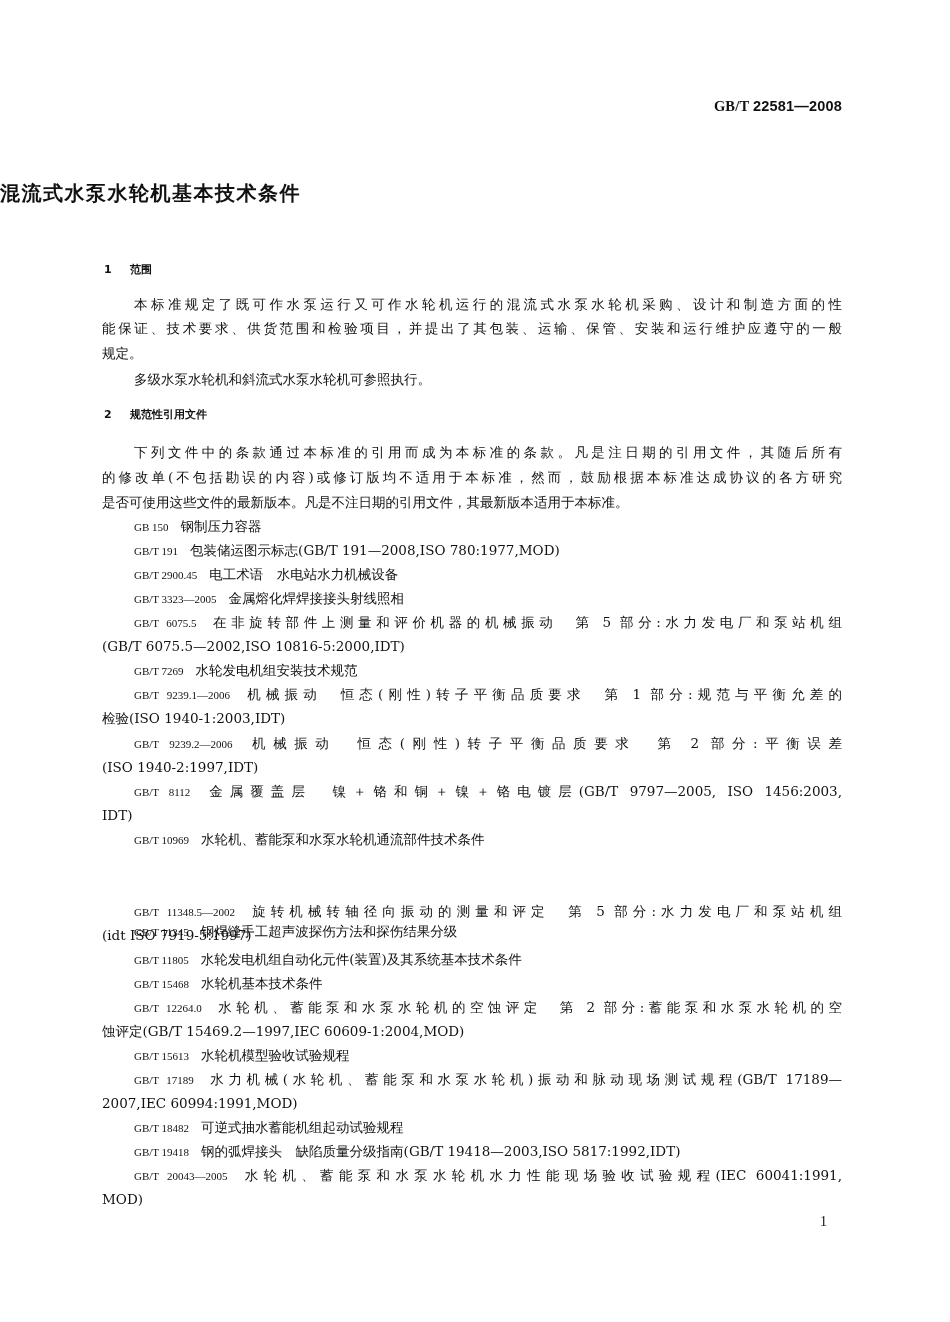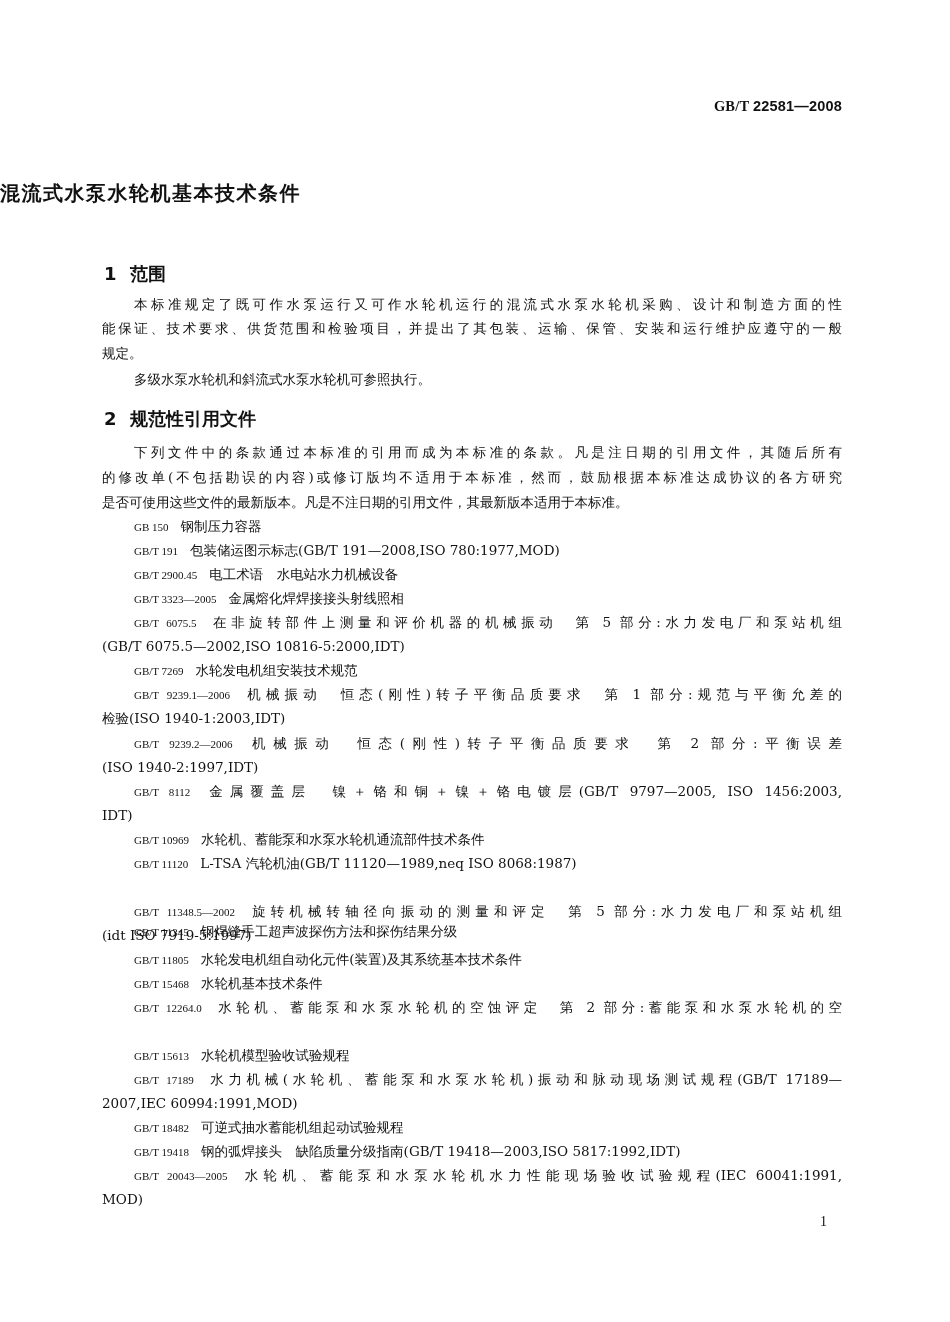--- a/index.html
+++ b/index.html
@@ -13,21 +13,21 @@
     position: absolute; right: 108px; top: 98px;
     font-family: "Liberation Serif", serif; font-size: 14.5px; font-weight: bold; letter-spacing: 0.2px;
   }
   .std-number .num { font-family: "Liberation Sans", sans-serif; font-weight: bold; }
   .doc-title {
     position: absolute; left: 0; width: 950px; top: 180px; text-align: left;
     font-family: "DejaVu Sans", sans-serif; font-weight: bold; font-size: 20px; letter-spacing: 1.5px;
   }
   .heading {
     position: absolute; left: 104px;
-    font-family: "DejaVu Sans", sans-serif; font-weight: bold; font-size: 18px;
+    font-family: "DejaVu Sans", sans-serif; font-weight: bold; font-size: 11px;
   }
   .heading .hnum { display: inline-block; width: 26px; }
   .line {
     position: absolute; left: 102px; width: 740px; white-space: nowrap;
     font-size: 13.5px; line-height: 24px; height: 24px;
     font-family: "DejaVu Serif", "Liberation Serif", serif;
   }
   .line.indent { left: 134px; }
   .justify { text-align: justify; text-align-last: justify; }
   .ref-code { font-family: "Liberation Serif", serif; font-size: 11px; margin-right: 12px; }
@@ -90,39 +90,37 @@
     <span class="ref-code">GB/T 9239.2—2006</span><span>机械振动　恒态(刚性)转子平衡品质要求　第 2 部分:平衡误差</span>
   </div>
   <div class="line" style="top:755px;">(ISO 1940-2:1997,IDT)</div>
   <div class="line indent justify" style="top:779px; width:708px;">
     <span class="ref-code">GB/T 8112</span><span>金属覆盖层　镍＋铬和铜＋镍＋铬电镀层(GB/T 9797—2005, ISO 1456:2003,</span>
   </div>
   <div class="line" style="top:803px;">IDT)</div>
   <div class="line indent" style="top:827px;">
     <span class="ref-code">GB/T 10969</span><span>水轮机、蓄能泵和水泵水轮机通流部件技术条件</span>
   </div>
-  <div class="line indent" style="top:851px;">
-    <span class="ref-code">GB/T 11120</span><span>L-TSA 汽轮机油(GB/T 11120—1989,neq ISO 8068:1987)</span>
-  </div>
   <div class="line indent" style="top:875px;margin-top:44px;">
     <span class="ref-code">GB/T 11345</span><span>钢焊缝手工超声波探伤方法和探伤结果分级</span>
   </div>
   <div class="line indent justify" style="top:899px; width:708px;">
     <span class="ref-code">GB/T 11348.5—2002</span><span>旋转机械转轴径向振动的测量和评定　第 5 部分:水力发电厂和泵站机组</span>
   </div>
   <div class="line" style="top:923px;">(idt ISO 7919-5:1997)</div>
   <div class="line indent" style="top:947px;">
     <span class="ref-code">GB/T 11805</span><span>水轮发电机组自动化元件(装置)及其系统基本技术条件</span>
   </div>
   <div class="line indent" style="top:971px;">
     <span class="ref-code">GB/T 15468</span><span>水轮机基本技术条件</span>
   </div>
   <div class="line indent justify" style="top:995px; width:708px;">
     <span class="ref-code">GB/T 12264.0</span><span>水轮机、蓄能泵和水泵水轮机的空蚀评定　第 2 部分:蓄能泵和水泵水轮机的空</span>
   </div>
+  <div class="line" style="top:1019px;">蚀评定(GB/T 15469.2—1997,IEC 60609-1:2004,MOD)</div>
   <div class="line indent" style="top:1043px;">
     <span class="ref-code">GB/T 15613</span><span>水轮机模型验收试验规程</span>
   </div>
   <div class="line indent justify" style="top:1067px; width:708px;">
     <span class="ref-code">GB/T 17189</span><span>水力机械(水轮机、蓄能泵和水泵水轮机)振动和脉动现场测试规程(GB/T 17189—</span>
   </div>
   <div class="line" style="top:1091px;">2007,IEC 60994:1991,MOD)</div>
   <div class="line indent" style="top:1115px;">
     <span class="ref-code">GB/T 18482</span><span>可逆式抽水蓄能机组起动试验规程</span>
   </div>

